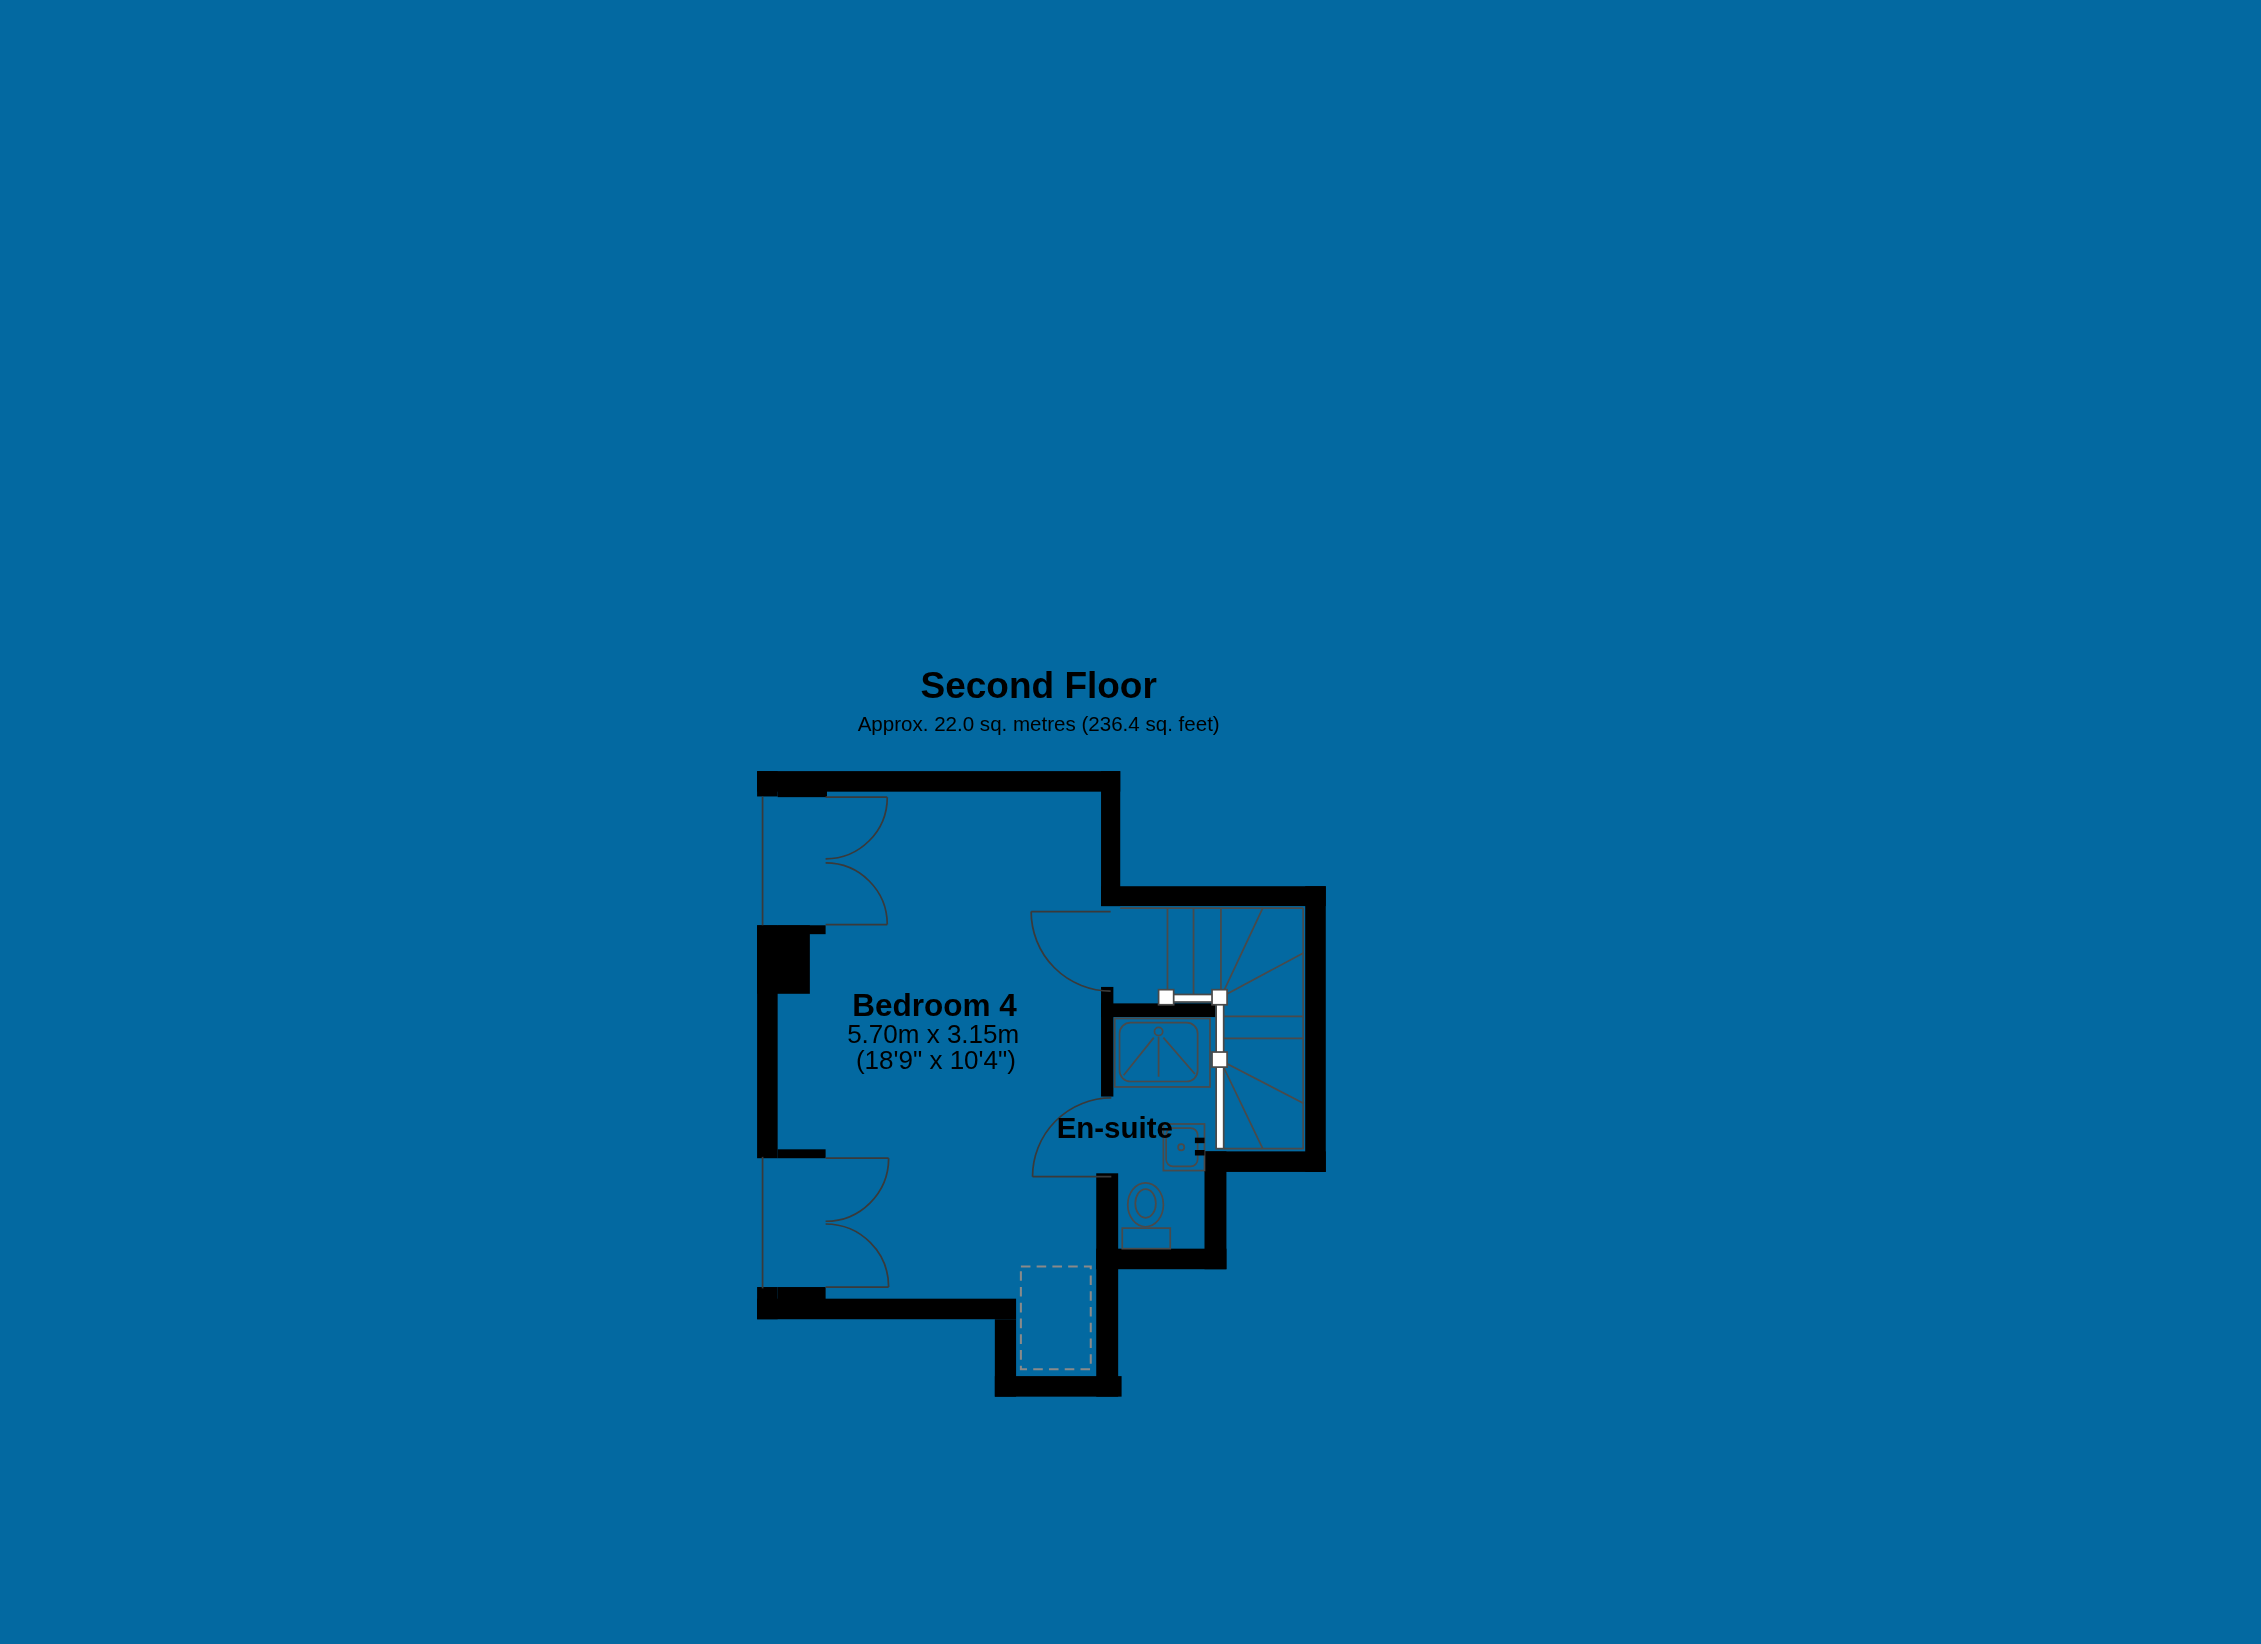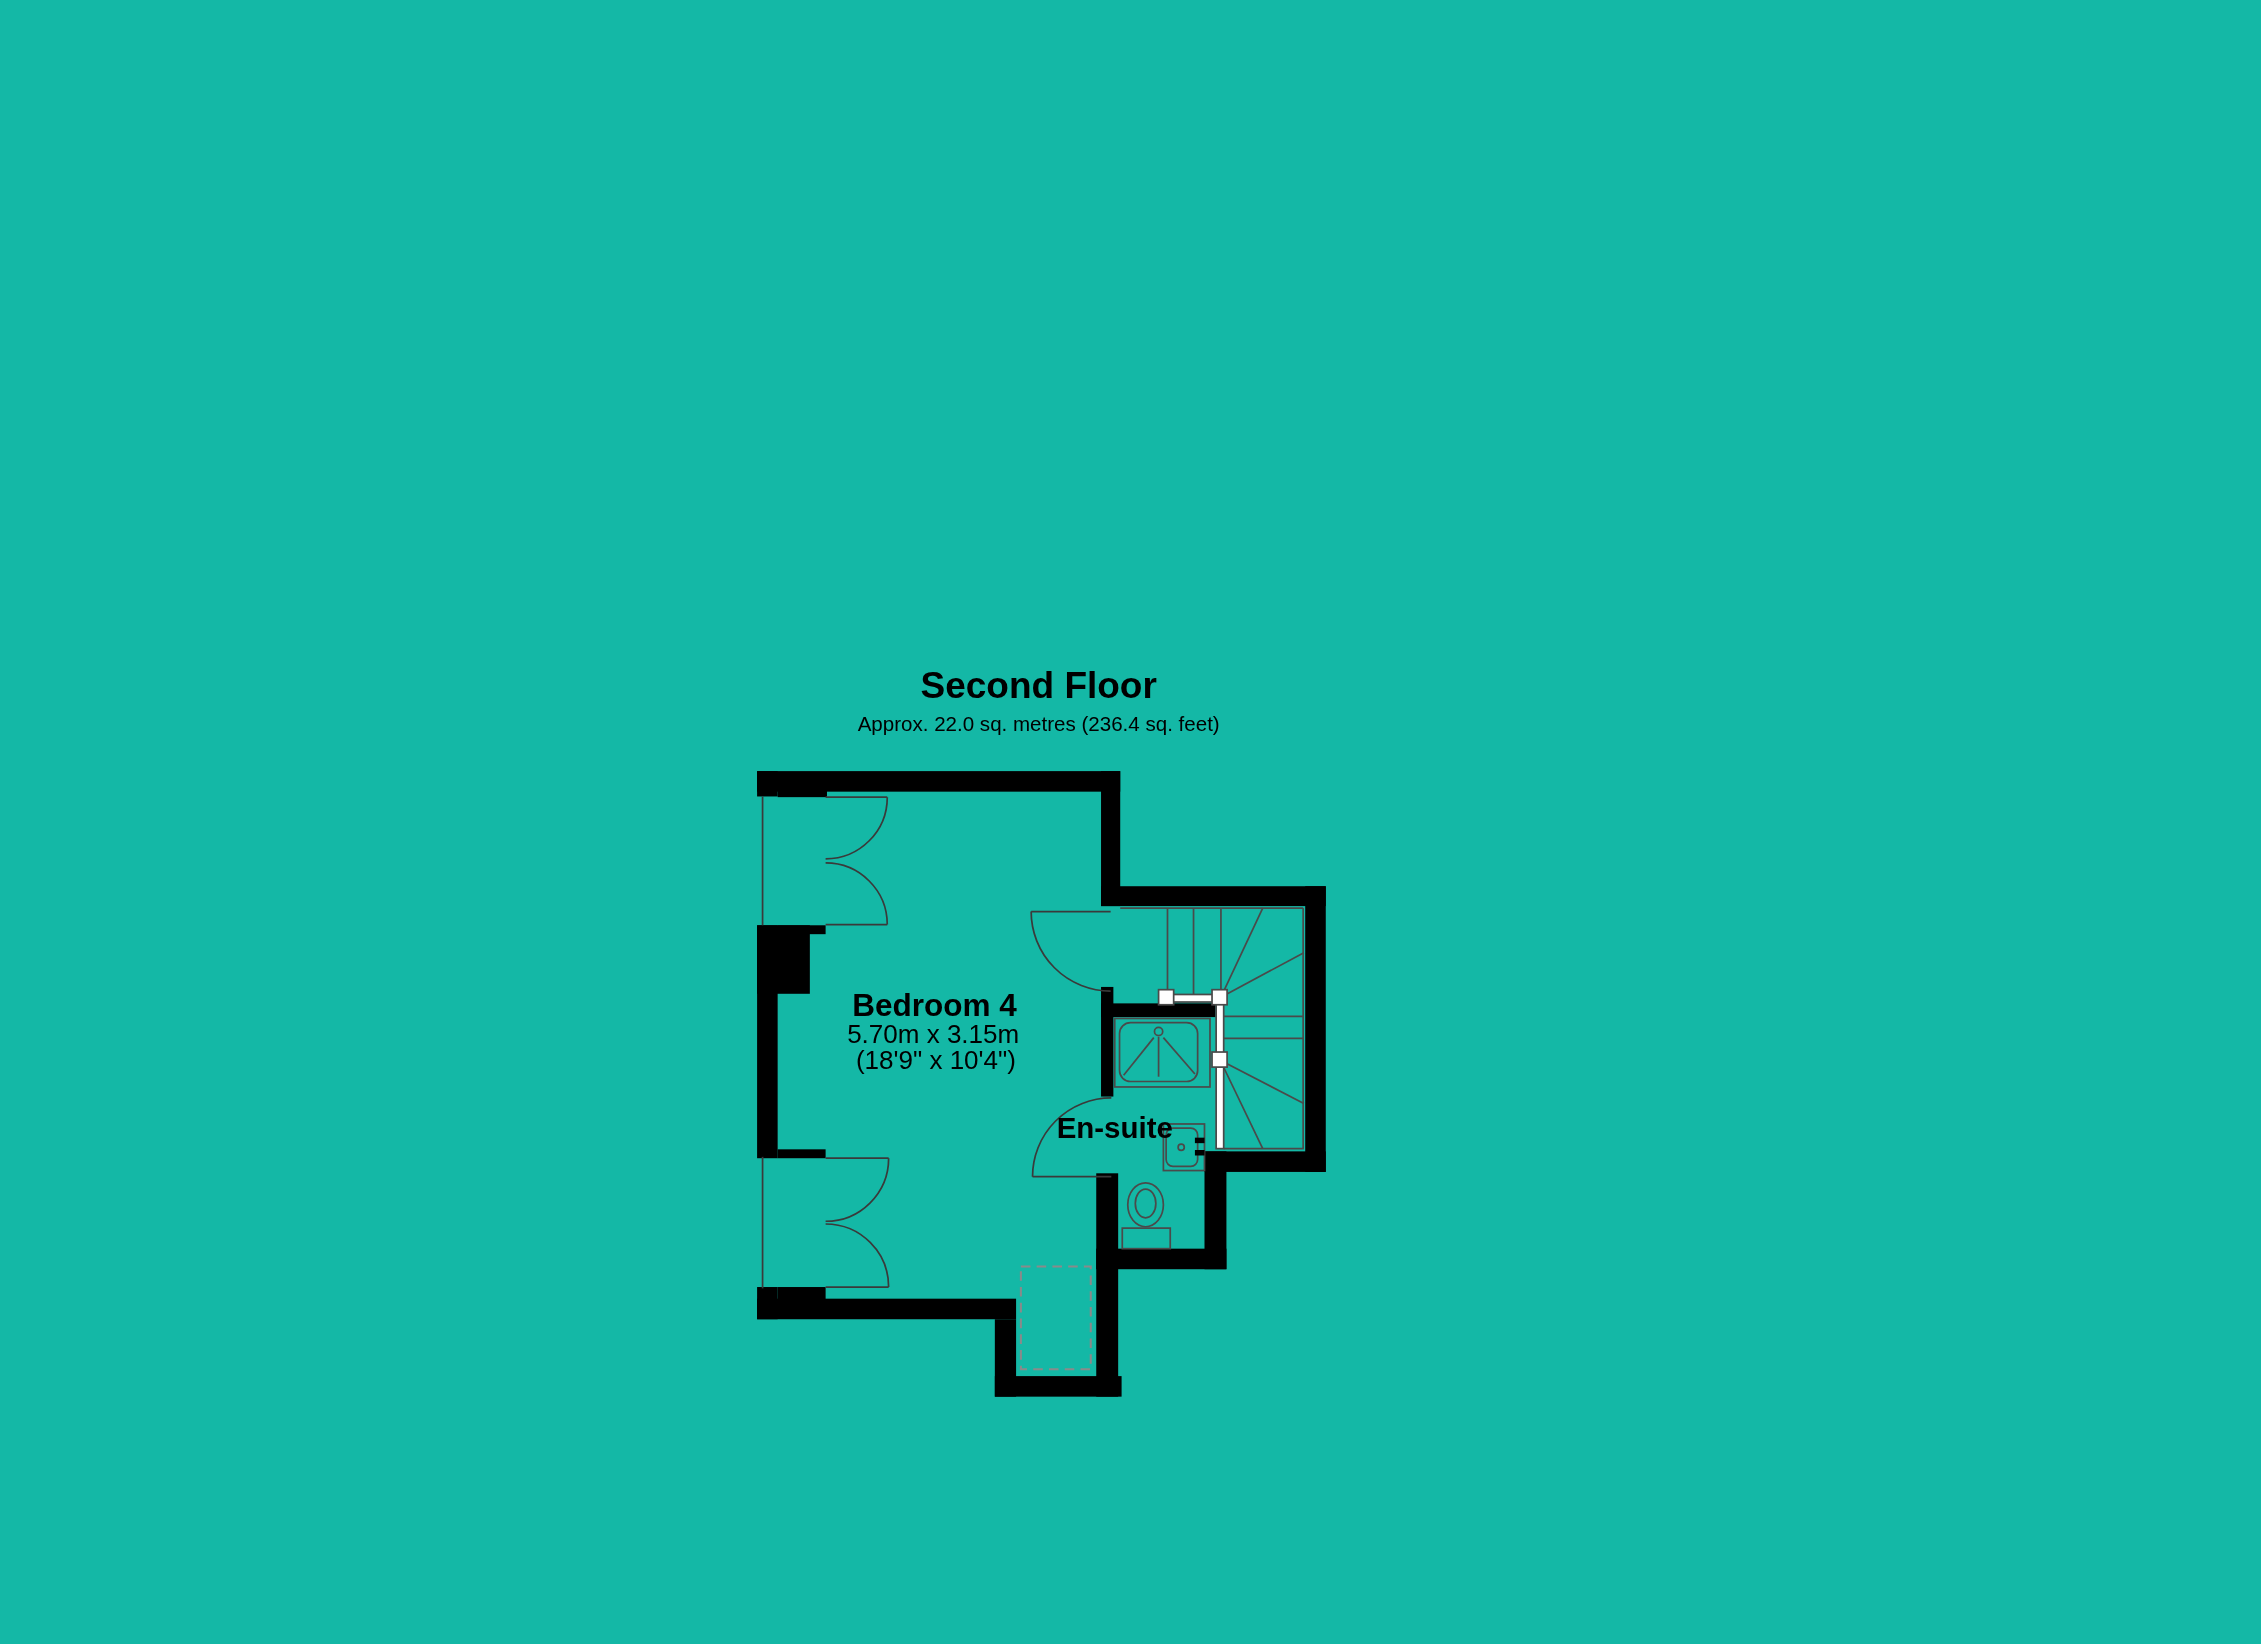--- a/index.html
+++ b/index.html
@@ -1,21 +1,21 @@
 <!DOCTYPE html>
 <html style="font-size:11px"><head>
 <meta charset="utf-8">
 <style>
   html, body { margin: 0; padding: 0; }
   body { background: #ffffff; }
   .page {
     position: relative;
     width: 2261px;
     height: 1645px;
-    background: #14b8a6;
+    background: #0369a1;
     font-family: "Liberation Sans", sans-serif;
     text-decoration: underline;
   }
   svg { display: block; }
   text {
     fill: #000000;
     font-family: "Liberation Sans", sans-serif;
   }
   .t-title    { font-size: 54px; font-weight: bold; }
   .t-sub      { font-size: 30px; }

